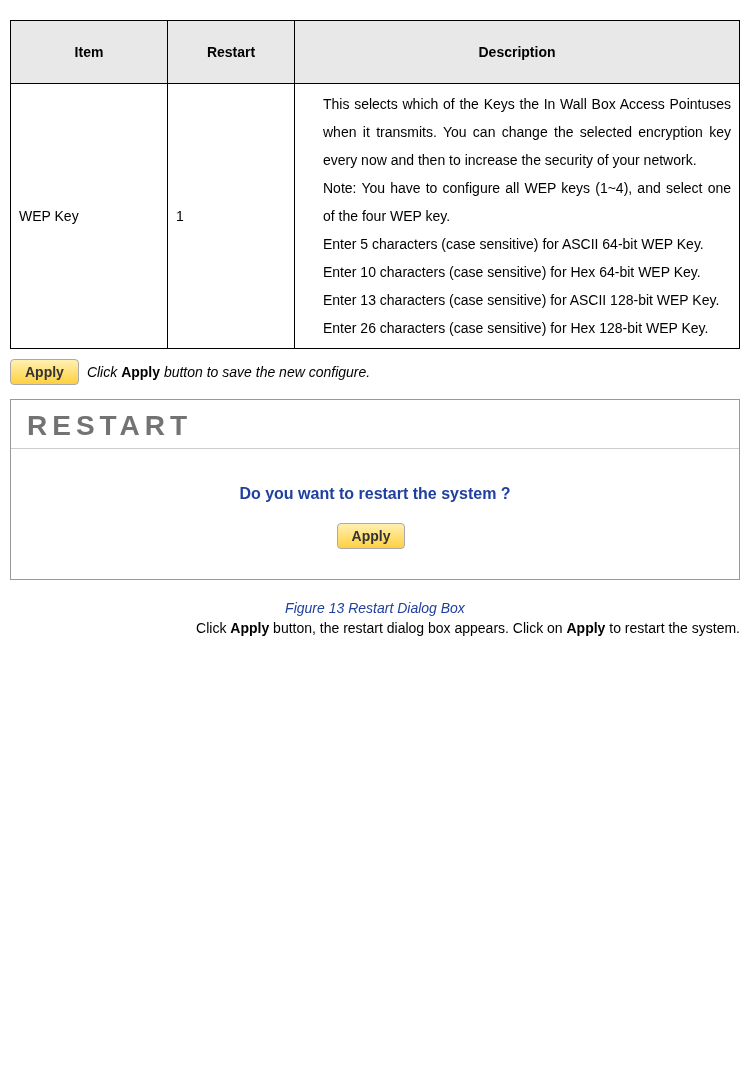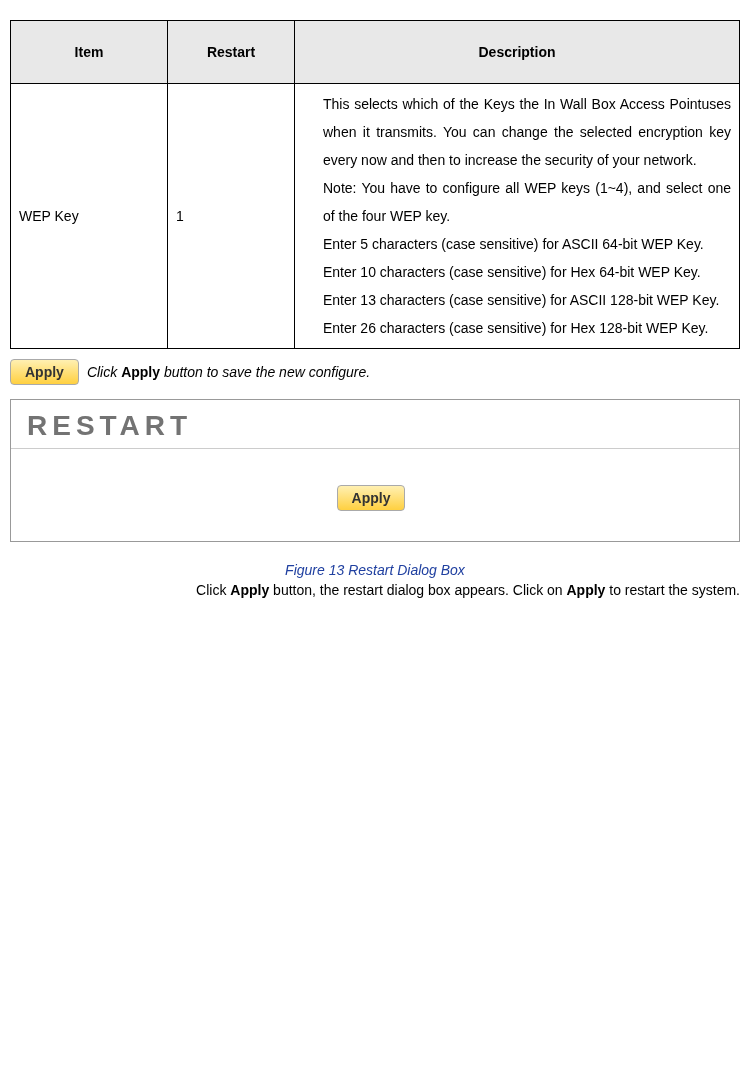--- a/index.html
+++ b/index.html
@@ -127,20 +127,21 @@
   <span class="apply-btn">Apply</span>
   <span> Click </span>
   <b class="nonitalic">&nbsp;<span>Apply</span>&nbsp;</b>
   <span> button to save the new configure.</span>
 </div>
 
 <div class="figure-box">
   <div class="restart-header">RESTART</div>
   <div class="restart-divider"></div>
   <div class="restart-body">
+    <div class="restart-question">Do you want to restart the system ?</div>
     <span class="apply-btn">Apply</span>
   </div>
 </div>
 
 <div class="figure-caption">Figure 13 Restart Dialog Box</div>
 
 <div class="body-text">
   <span>Click </span><b>Apply</b><span> button, the restart dialog box appears. Click on </span><b>Apply</b><span> to restart the system.</span>
 </div>
 

